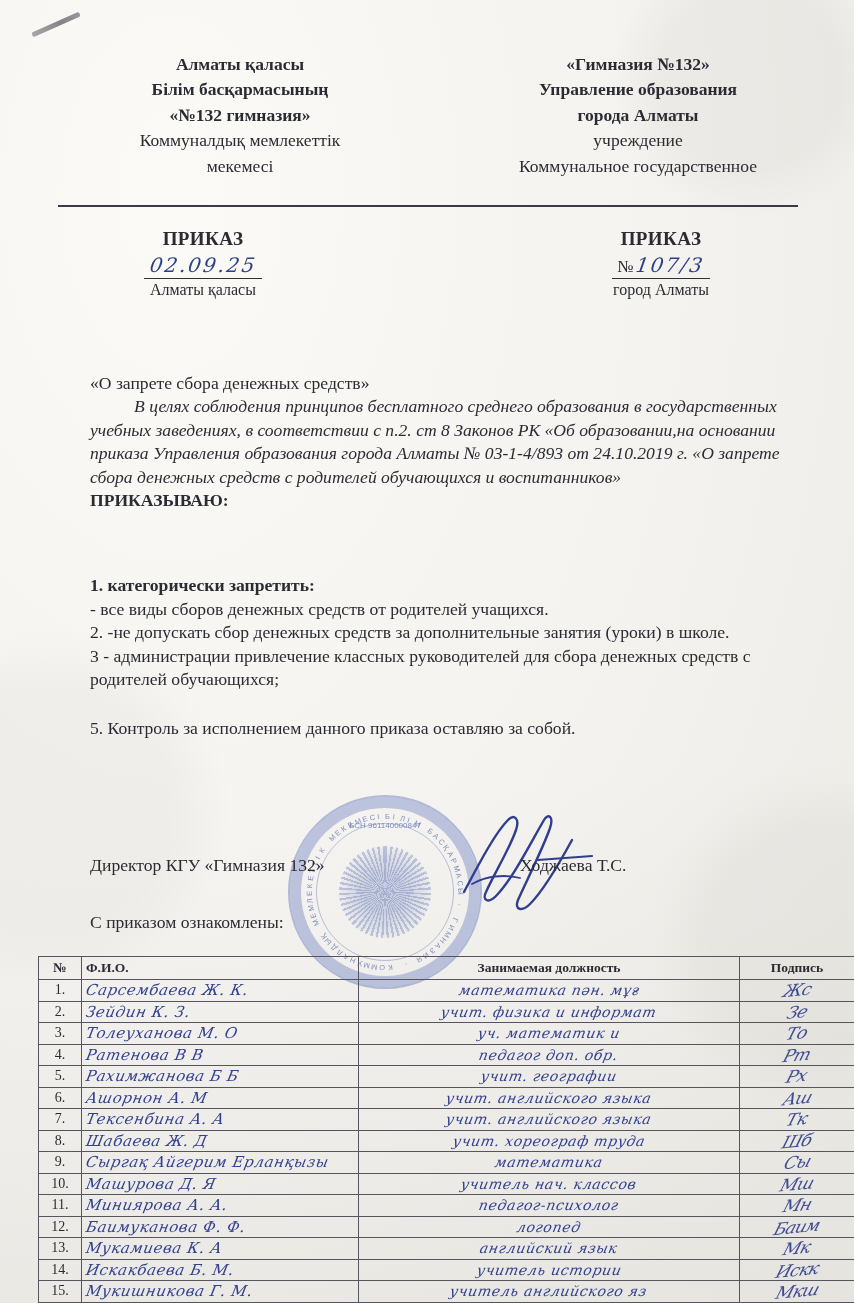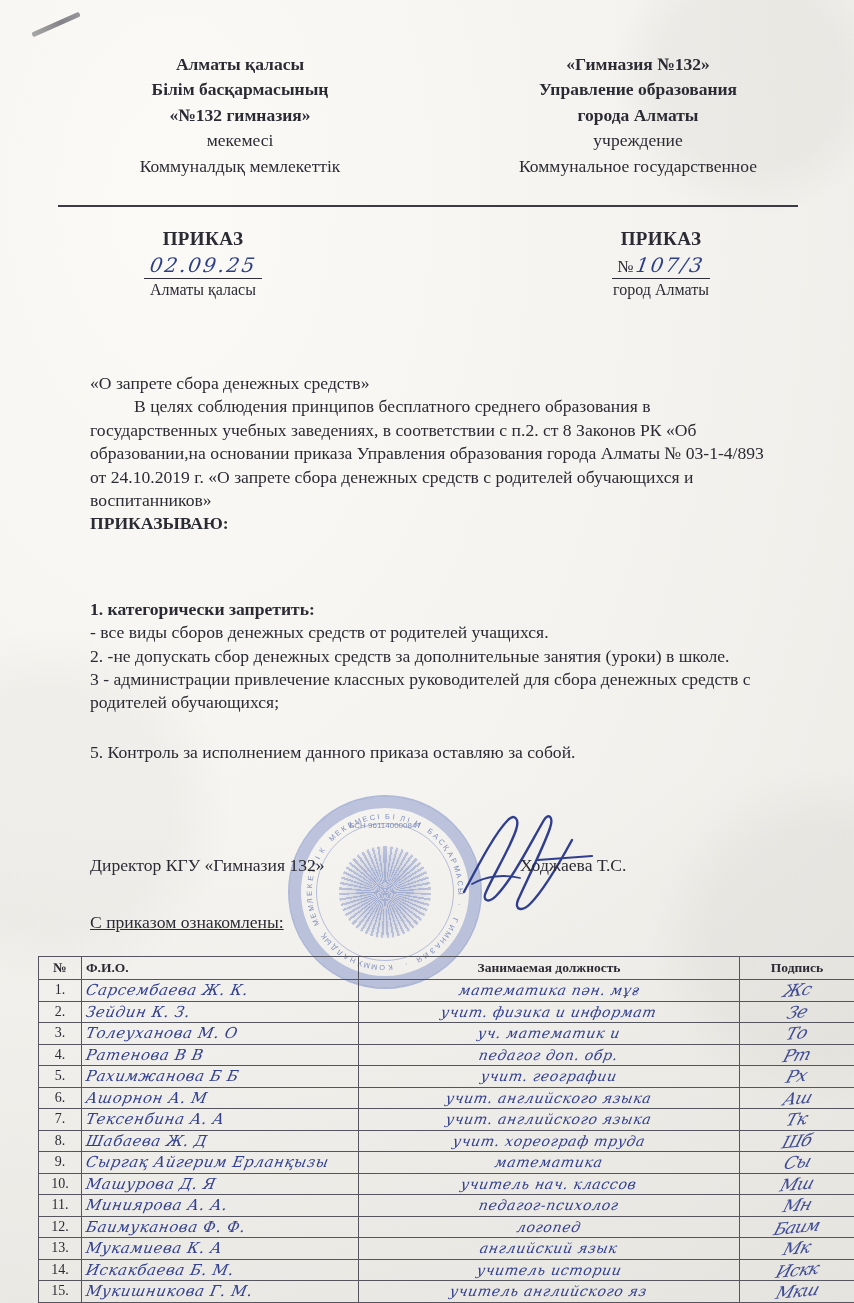--- a/index.html
+++ b/index.html
@@ -110,39 +110,38 @@
   
   .body {
     position: absolute;
     top: 372px;
     left: 90px;
     width: 690px;
     font-size: 17.6px;
     line-height: 1.33;
   }
   .body p { margin: 0; }
-  .body .indent { text-indent: 44px; }
+  .body .indent { text-indent: 44px; font-style: italic; }
   .strong { font-weight: bold; }
   .gap-md { height: 62px; }
   .gap-lg { height: 26px; }
 
   .sign-row {
     position: absolute;
     top: 855px;
     left: 90px;
     width: 700px;
     font-size: 17.6px;
   }
   .sign-row .name { position: absolute; left: 430px; top: 0; }
   .ack {
     position: absolute;
     top: 912px;
     left: 90px;
     font-size: 17.6px;
-    text-decoration: underline;
   }
 
   
   .seal {
     position: absolute;
     left: 288px;
     top: 795px;
     width: 190px;
     height: 190px;
     border-radius: 50%;
@@ -261,22 +260,22 @@
 
 <div class="page">
   <div class="paper-tint"></div>
   <div class="staple"></div>
 
   <div class="header">
     <div class="hdr-block hdr-left">
       <div class="b">Алматы қаласы</div>
       <div class="b">Білім басқармасының</div>
       <div class="b">«№132 гимназия»</div>
+      <div>Коммуналдық мемлекеттік</div>
       <div>мекемесі</div>
-      <div>Коммуналдық мемлекеттік</div>
     </div>
     <div class="hdr-block hdr-right">
       <div class="b">«Гимназия №132»</div>
       <div class="b">Управление образования</div>
       <div class="b">города Алматы</div>
       <div>учреждение</div>
       <div>Коммунальное государственное</div>
     </div>
   </div>
 

